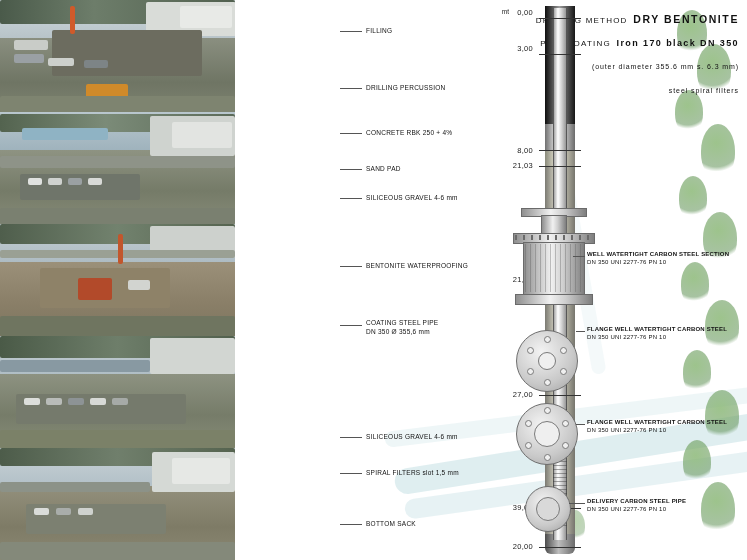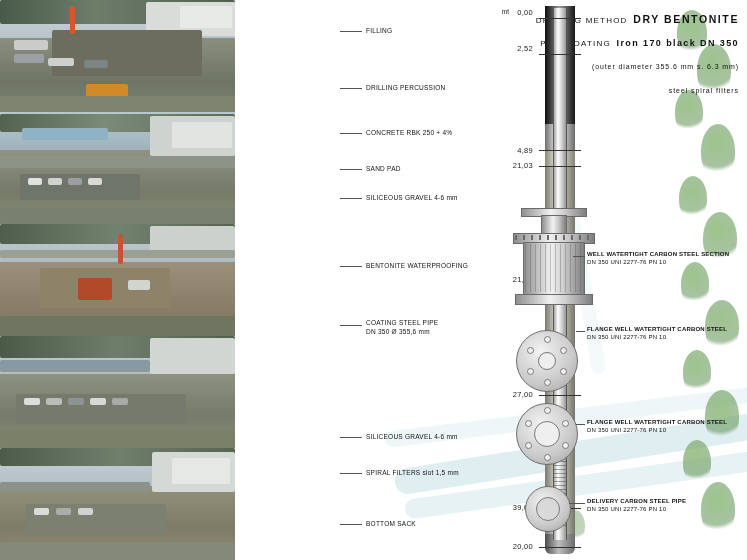--- a/index.html
+++ b/index.html
@@ -166,22 +166,22 @@
     <div class="titleblock">
       <div class="tl"><span class="sm">DRILLING METHOD</span>&nbsp;<span class="bg">DRY BENTONITE</span></div>
       <div class="tl"><span class="sm">PIPE COATING</span>&nbsp;<span class="md">Iron 170 black DN 350</span></div>
       <div class="tl"><span class="tiny">(outer diameter 355.6 mm s. 6.3 mm)</span></div>
       <div class="tl"><span class="tiny">steel spiral filters</span></div>
     </div>
 
     <div class="scale-col">
       <div class="depth-unit" style="top:8px;">mt</div>
       <div class="depth" style="top:8px;">0,00</div>
-      <div class="depth" style="top:44px;">2,52</div>
-      <div class="depth" style="top:146px;">4,89</div>
+      <div class="depth" style="top:44px;">3,00</div>
+      <div class="depth" style="top:146px;">8,00</div>
       <div class="depth" style="top:161px;">21,03</div>
       <div class="depth" style="top:275px;">21,00</div>
       <div class="depth" style="top:390px;">27,00</div>
       <div class="depth" style="top:503px;">39,00</div>
       <div class="depth" style="top:542px;">20,00</div>
     </div>
 
     <div class="well">
 
       <div class="bore-out" style="top:0;height:142px;"></div>

